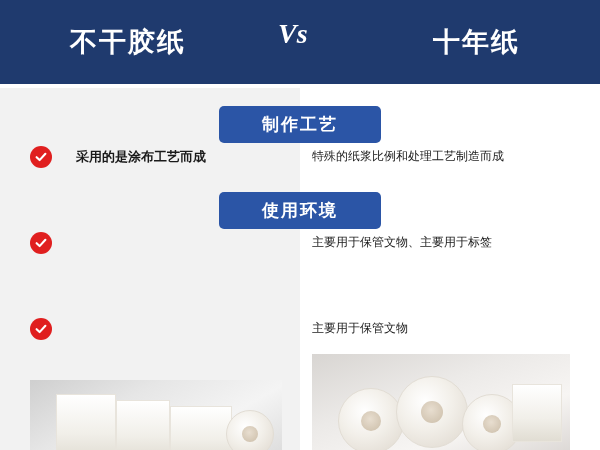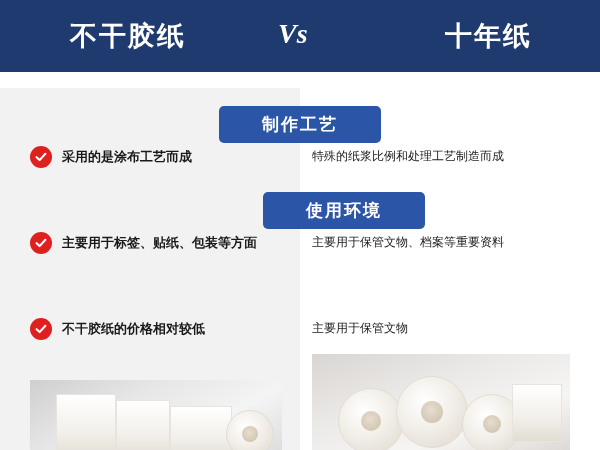--- a/index.html
+++ b/index.html
@@ -20,37 +20,37 @@
     background: #ffffff;
     overflow: hidden;
   }
 
   
   .header {
     position: absolute;
     left: 0;
     top: 0;
     width: 600px;
-    height: 72px;
+    height: 84px;
     background: #1f3a6e;
     display: flex;
     align-items: center;
     justify-content: space-between;
     box-sizing: border-box;
     padding: 0 38px;
   }
   .header-left, .header-right {
     color: #ffffff;
     font-size: 27px;
     font-weight: bold;
     letter-spacing: 2px;
     white-space: nowrap;
   }
   .header-left { margin-left: 32px; }
-  .header-right { margin-right: 30px; }
+  .header-right { margin-right: 42px; }
   .header-vs {
     color: #ffffff;
     font-family: "Liberation Serif", serif;
     font-style: italic;
     font-weight: bold;
     font-size: 28px;
     line-height: 1;
     position: absolute;
     left: 278px;
     top: 20px;
@@ -92,41 +92,41 @@
     color: #ffffff;
     font-size: 17px;
     font-weight: bold;
     letter-spacing: 2px;
     border-radius: 5px;
     padding: 7px 43px;
     text-align: center;
     white-space: nowrap;
   }
   .pill-1 { top: 18px; }
-  .pill-2 { top: 104px; margin-left: 44px; }
+  .pill-2 { top: 104px; }
   .pill-3 { top: 190px; }
 
   
   .row {
     position: absolute;
     left: 0;
     width: 600px;
   }
   .row-1 { top: 58px; }
   .row-2 { top: 144px; }
   .row-3 { top: 230px; }
 
   .cell-left {
     position: absolute;
     left: 30px;
     top: 0;
     width: 270px;
     display: flex;
     align-items: center;
-    gap: 10px;
+    gap: 24px;
   }
   .cell-right {
     position: absolute;
     left: 312px;
     top: 2px;
     width: 282px;
     font-size: 12px;
     color: #1a1a1a;
     line-height: 1.4;
   }
@@ -216,33 +216,31 @@
     </div>
 
     <div class="pill pill-2">使用环境</div>
     <div class="row row-2">
       <div class="cell-left">
         <span class="check">
           <svg width="14" height="14" viewBox="0 0 14 14" aria-hidden="true">
             <path d="M2.6 7.2 L5.6 10.1 L11.4 3.8" fill="none" stroke="#ffffff" stroke-width="2.1" stroke-linecap="round" stroke-linejoin="round"></path>
           </svg>
         </span>
-        <span class="item-text">主要用于标签、贴纸、包装等方面</span>
-      </div>
-      <div class="cell-right">主要用于保管文物、档案等重要资料</div>
+      </div>
+      <div class="cell-right">主要用于保管文物、主要用于标签</div>
     </div>
 
     <div class="row row-3">
       <div class="cell-left">
         <span class="check">
           <svg width="14" height="14" viewBox="0 0 14 14" aria-hidden="true">
             <path d="M2.6 7.2 L5.6 10.1 L11.4 3.8" fill="none" stroke="#ffffff" stroke-width="2.1" stroke-linecap="round" stroke-linejoin="round"></path>
           </svg>
         </span>
-        <span class="item-text">不干胶纸的价格相对较低</span>
       </div>
       <div class="cell-right">主要用于保管文物</div>
     </div>
 
     <div class="photo photo-left">
       <div class="block" style="left:26px; top:14px; width:58px; height:64px;"></div>
       <div class="block" style="left:86px; top:20px; width:52px; height:58px;"></div>
       <div class="block" style="left:140px; top:26px; width:60px; height:54px;"></div>
       <div class="roll" style="left:196px; top:30px; width:46px; height:46px;">
         <div class="roll-core" style="left:15px; top:15px; width:16px; height:16px;"></div>

